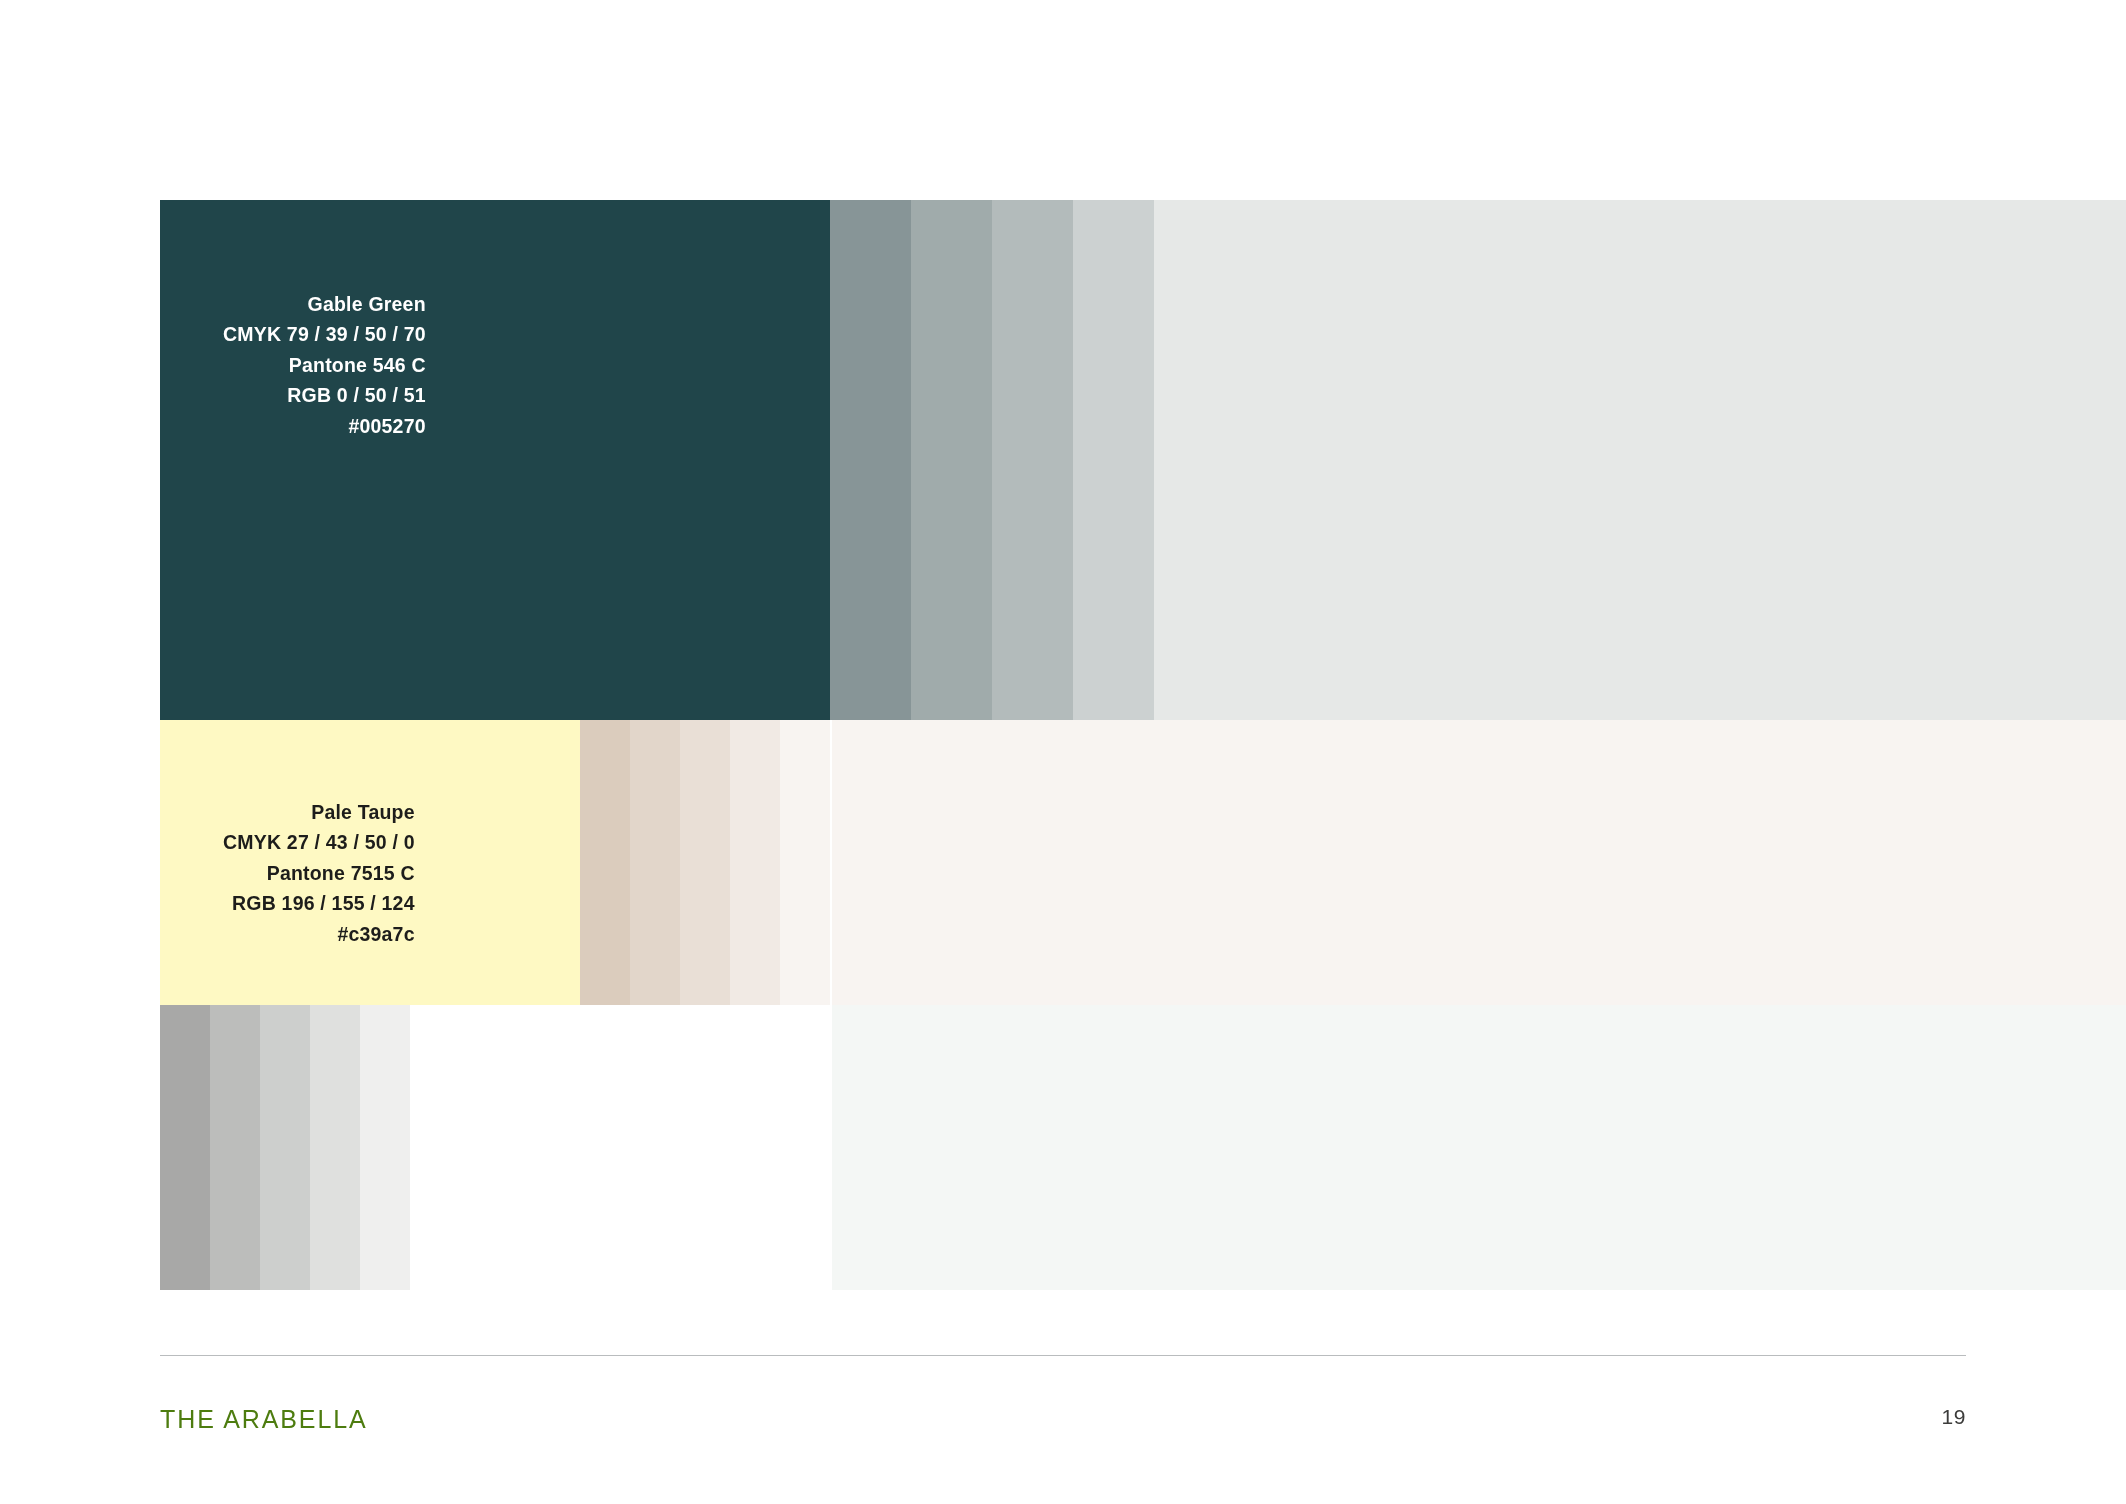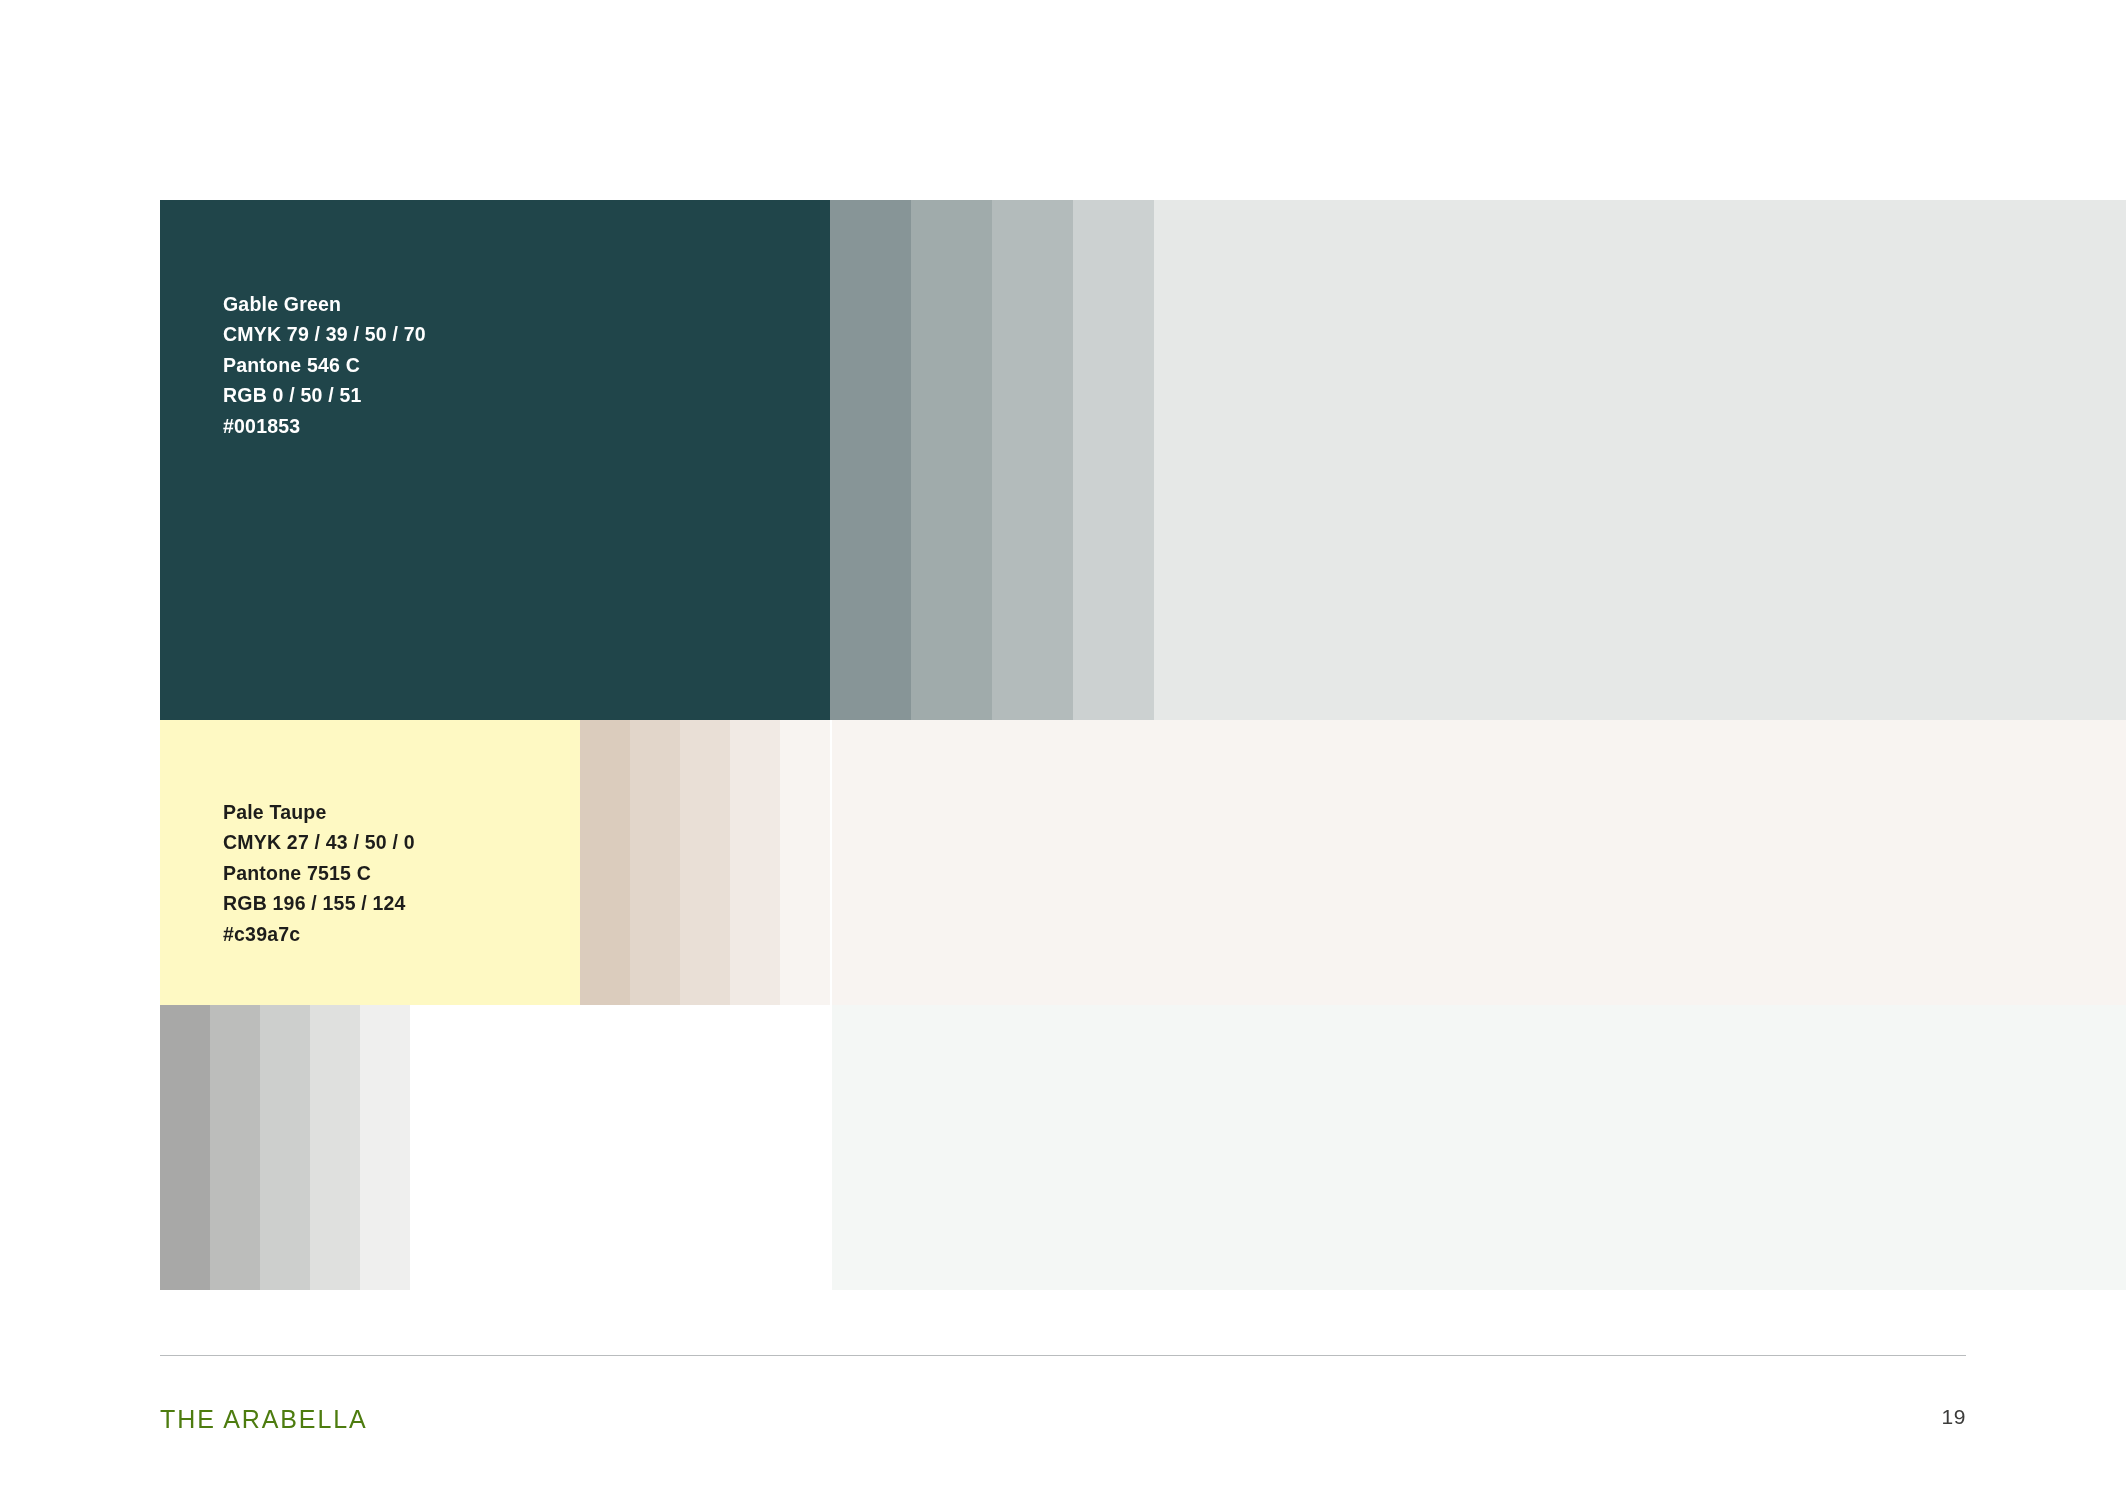--- a/index.html
+++ b/index.html
@@ -17,20 +17,21 @@
     -webkit-font-smoothing: antialiased;
   }
 
   
   .palette {
     position: absolute;
     left: 160px;
     top: 200px;
     width: 1966px;   
     height: 1090px;
+    text-align: right;
   }
 
   .row {
     position: absolute;
     left: 0;
     width: 100%;
     display: flex;
     flex-direction: row;
   }
   .row-1 { top: 0px;   height: 520px; }
@@ -133,21 +134,21 @@
 <div class="palette">
 
   <div class="row row-1">
     <div class="cell cell-wide">
       <div class="swatch swatch-main-wide" style="background-color: rgb(32, 69, 74);">
         <div class="caption caption-row1 text-light">
           <span class="name">Gable Green</span>
           <span class="line">CMYK  79 / 39 / 50 / 70</span>
           <span class="line">Pantone 546 C</span>
           <span class="line">RGB  0 / 50 / 51</span>
-          <span class="line">#001853</span>
+          <span class="line">#005270</span>
         </div>
       </div>
       <div class="tint tint-wide" style="background-color: rgb(135, 149, 151);"></div>
       <div class="tint tint-wide" style="background-color: rgb(160, 171, 171);"></div>
       <div class="tint tint-wide" style="background-color: rgb(179, 187, 187);"></div>
       <div class="tint tint-wide" style="background-color: rgb(204, 209, 209);"></div>
       <div class="tint tint-wide" style="background-color: rgb(230, 232, 231);"></div>
     </div>
     <div class="tint-flood" style="background-color: rgb(230, 232, 231);"></div>
   </div>

